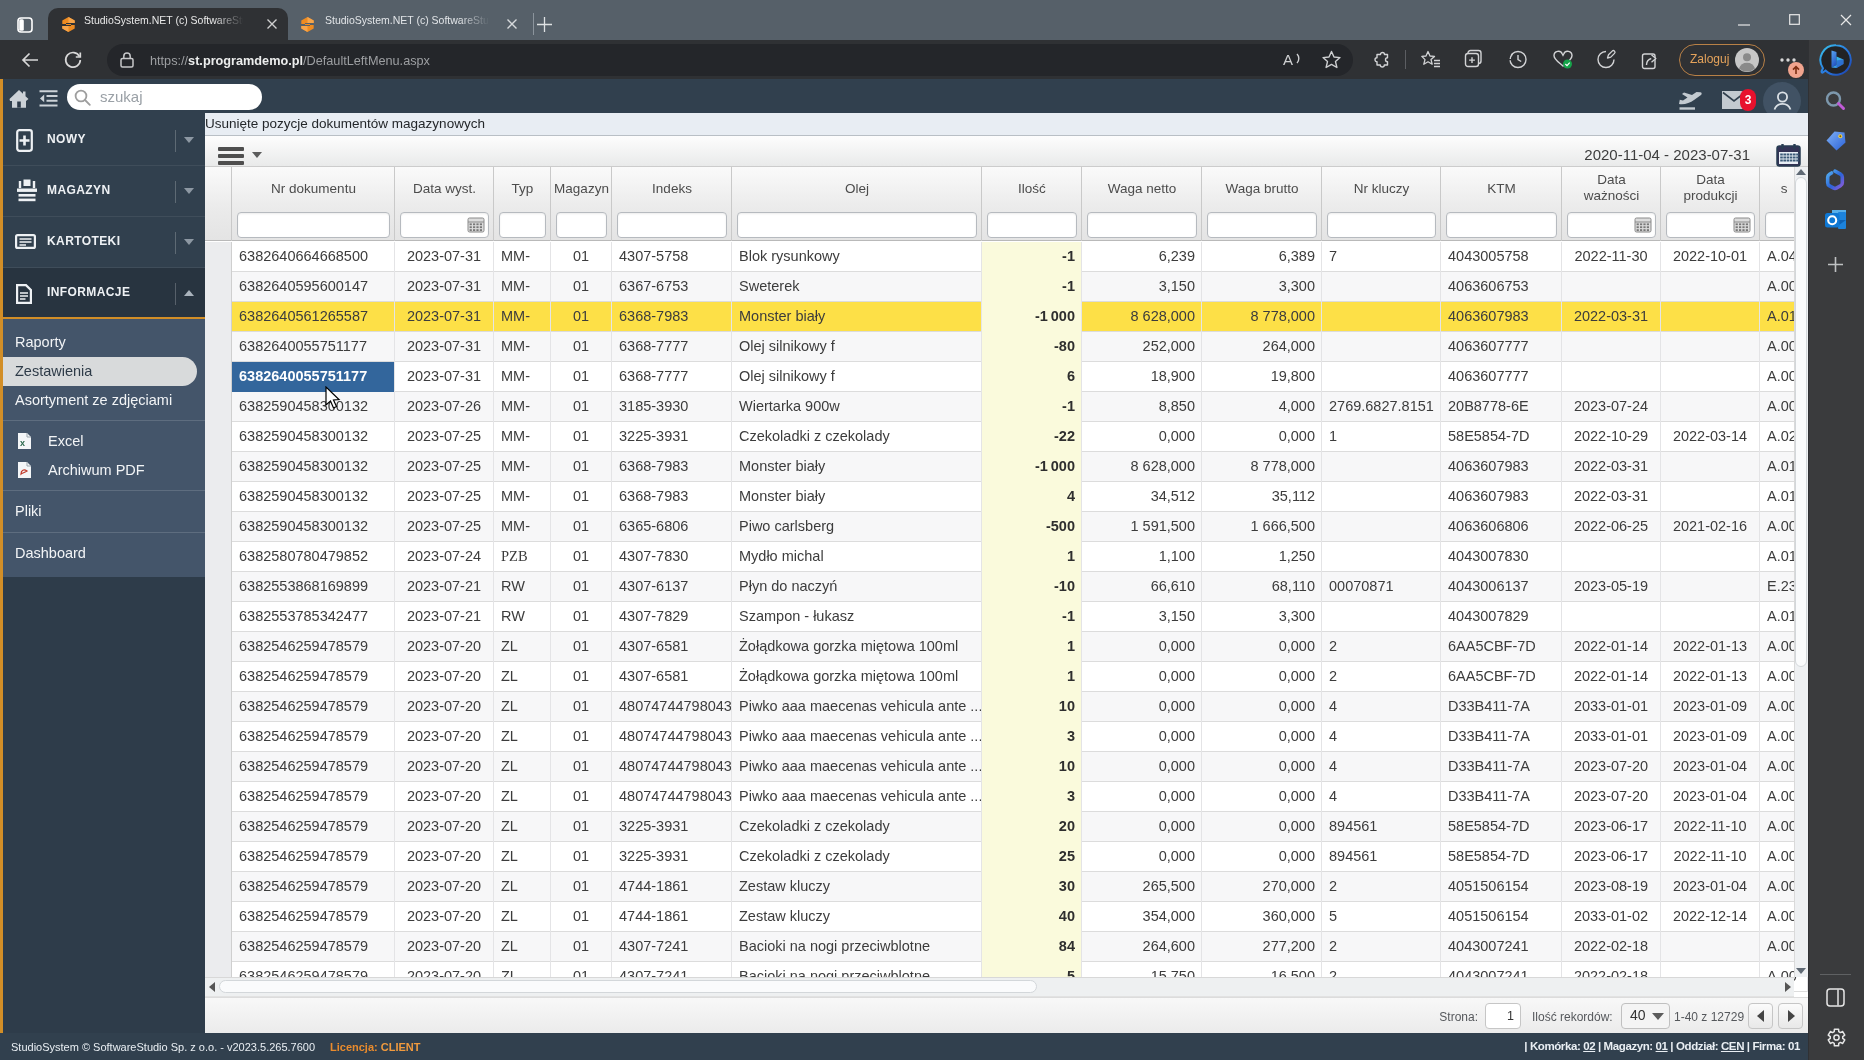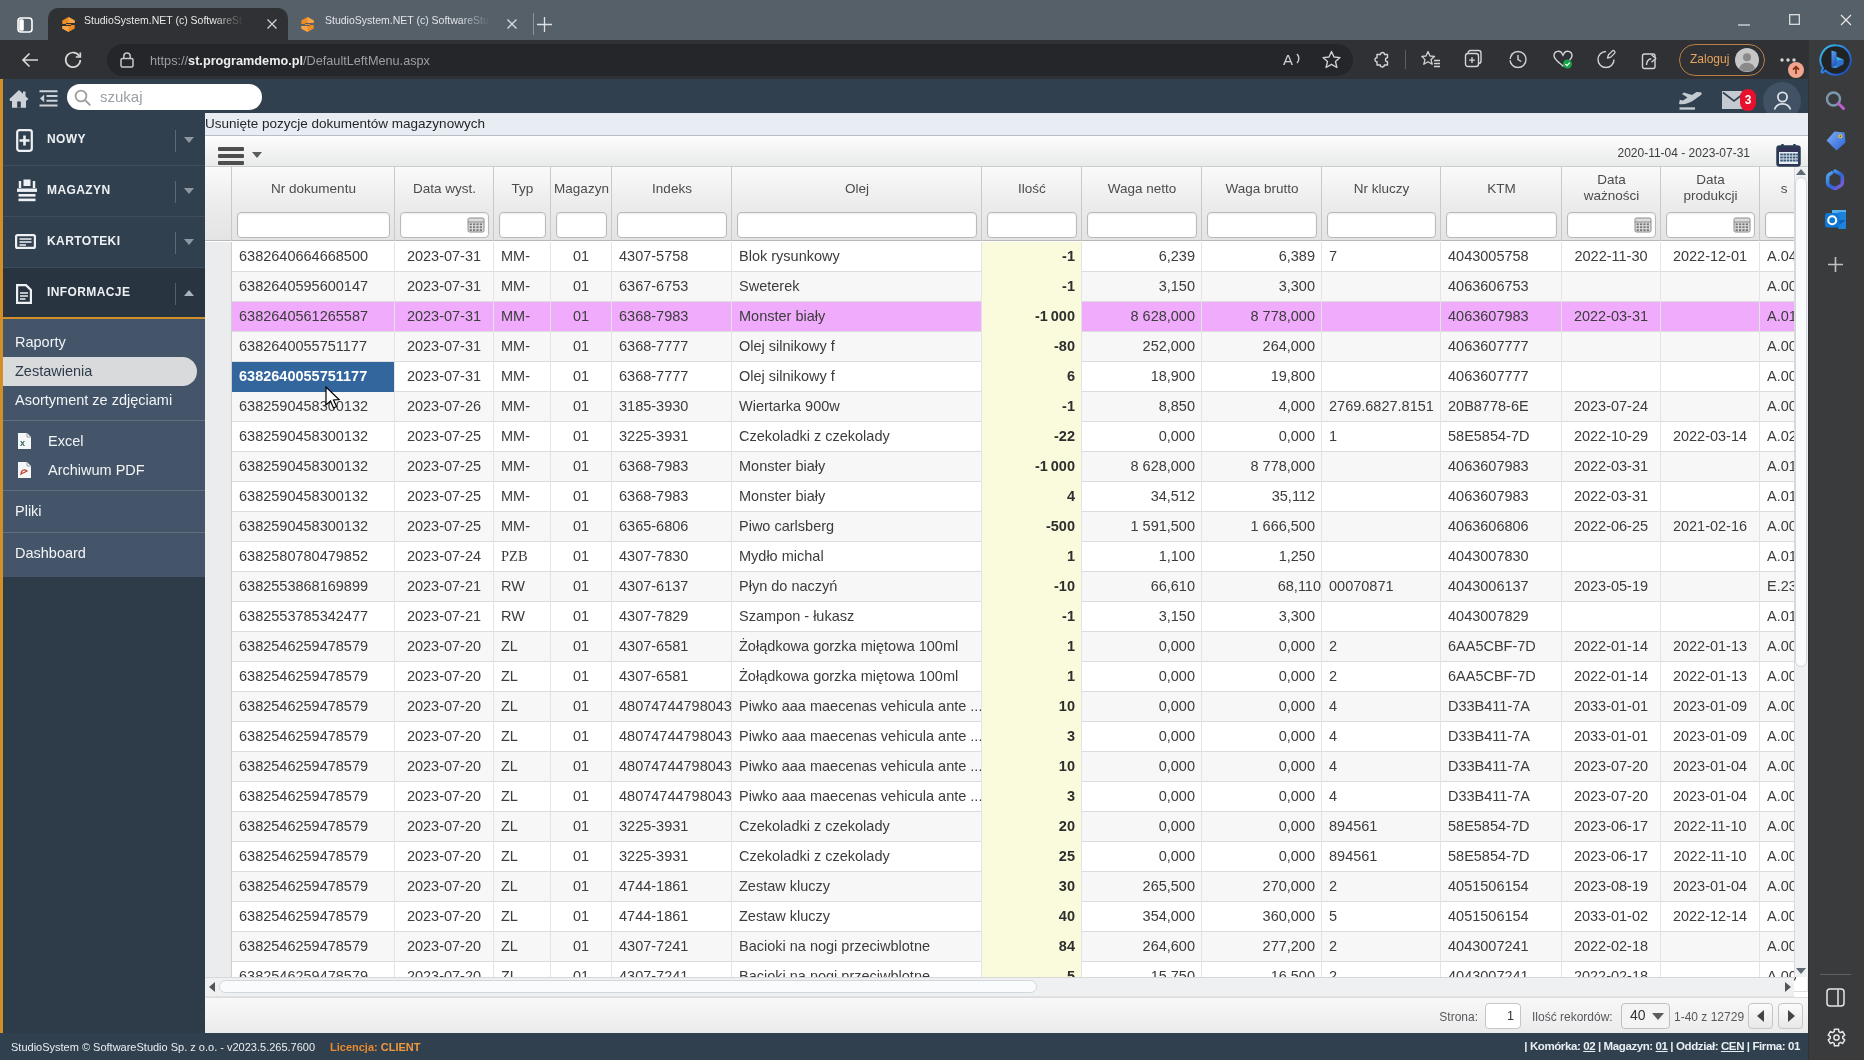--- a/index.html
+++ b/index.html
@@ -314,21 +314,21 @@
 <div class="abs sitem" style="left:15px;top:503px;">Pliki</div>
 <div class="abs sdiv" style="top:532px;"></div>
 <div class="abs sitem" style="left:15px;top:545px;">Dashboard</div>
 <div class="abs" id="content"></div>
 <div class="abs" id="titlebar"><span style="margin-left:0;">Usunięte pozycje dokumentów magazynowych</span></div>
 <div class="abs" id="toolbar"></div>
 <div class="abs" style="left:218px;top:147px;width:26px;height:4px;background:#4e4e4e;border-radius:1px;"></div>
 <div class="abs" style="left:218px;top:154px;width:26px;height:4px;background:#4e4e4e;border-radius:1px;"></div>
 <div class="abs" style="left:218px;top:161px;width:26px;height:4px;background:#4e4e4e;border-radius:1px;"></div>
 <div class="abs tri" style="left:252px;top:152px;border-left:5px solid transparent;border-right:5px solid transparent;border-top:6px solid #5c5c5c;"></div>
-<div class="abs" style="left:1450px;top:146px;width:300px;text-align:right;font-size:12px;color:#3d3d3d;">2020-11-04 - 2023-07-31</div>
+<div class="abs" style="left:1450px;top:146px;width:300px;text-align:right;font-size:15px;color:#3d3d3d;">2020-11-04 - 2023-07-31</div>
 <svg class="abs" style="left:1776px;top:143px;" width="25" height="24" viewBox="0 0 25 24" xmlns="http://www.w3.org/2000/svg">
     <rect x="1" y="3" width="23" height="20" rx="2.5" fill="#335" stroke="#283d52" stroke-width="1.5"></rect>
     <rect x="3" y="9" width="19" height="12" fill="#e8eef5"></rect>
     <path d="M6.5 1 L6.5 6 M18.5 1 L18.5 6" stroke="#283d52" stroke-width="2.4"></path>
     <g fill="#3b5a78">
       <rect x="4.2" y="10.5" width="2.6" height="2"></rect>
       <rect x="7.4" y="10.5" width="2.6" height="2"></rect>
       <rect x="10.6" y="10.5" width="2.6" height="2"></rect>
       <rect x="13.8" y="10.5" width="2.6" height="2"></rect>
       <rect x="17" y="10.5" width="2.6" height="2"></rect>
@@ -453,41 +453,41 @@
     <div class="abs cell " style="left:289px;width:57px;padding-left:7px;">MM-</div>
     <div class="abs cell ctr" style="left:346px;width:61px;">01</div>
     <div class="abs cell " style="left:407px;width:120px;padding-left:7px;">4307-5758</div>
     <div class="abs cell " style="left:527px;width:250px;padding-left:7px;">Blok rysunkowy</div>
     <div class="abs cell num bold" style="left:777px;width:100px;padding-right:6px;background:#fafadc;">-1</div>
     <div class="abs cell num" style="left:877px;width:120px;padding-right:6px;">6,239</div>
     <div class="abs cell num" style="left:997px;width:120px;padding-right:6px;">6,389</div>
     <div class="abs cell " style="left:1117px;width:119px;padding-left:7px;">7</div>
     <div class="abs cell " style="left:1236px;width:121px;padding-left:7px;">4043005758</div>
     <div class="abs cell ctr" style="left:1357px;width:99px;">2022-11-30</div>
-    <div class="abs cell ctr" style="left:1456px;width:99px;">2022-12-01</div>
+    <div class="abs cell ctr" style="left:1456px;width:99px;">2022-10-01</div>
     <div class="abs cell " style="left:1555px;width:48px;padding-left:7px;">A.04</div>
   </div>
 <div class="abs grow" style="top:272px;background:#f7f7f8;border-bottom:1px solid #dcdcdc;">
     <div class="abs cell" style="left:0;width:27px;background:#ebecee;border-right:1px solid #cfcfcf;"></div>
     <div class="abs cell " style="left:27px;width:163px;padding-left:7px;">6382640595600147</div>
     <div class="abs cell ctr" style="left:190px;width:99px;">2023-07-31</div>
     <div class="abs cell " style="left:289px;width:57px;padding-left:7px;">MM-</div>
     <div class="abs cell ctr" style="left:346px;width:61px;">01</div>
     <div class="abs cell " style="left:407px;width:120px;padding-left:7px;">6367-6753</div>
     <div class="abs cell " style="left:527px;width:250px;padding-left:7px;">Sweterek</div>
     <div class="abs cell num bold" style="left:777px;width:100px;padding-right:6px;background:#fafadc;">-1</div>
     <div class="abs cell num" style="left:877px;width:120px;padding-right:6px;">3,150</div>
     <div class="abs cell num" style="left:997px;width:120px;padding-right:6px;">3,300</div>
     <div class="abs cell " style="left:1117px;width:119px;padding-left:7px;"></div>
     <div class="abs cell " style="left:1236px;width:121px;padding-left:7px;">4063606753</div>
     <div class="abs cell ctr" style="left:1357px;width:99px;"></div>
     <div class="abs cell ctr" style="left:1456px;width:99px;"></div>
     <div class="abs cell " style="left:1555px;width:48px;padding-left:7px;">A.00</div>
   </div>
-<div class="abs grow" style="top:302px;background:#f0abfc;border-bottom:1px solid #dcdcdc;">
+<div class="abs grow" style="top:302px;background:#fde047;border-bottom:1px solid #dcdcdc;">
     <div class="abs cell" style="left:0;width:27px;background:#ebecee;border-right:1px solid #cfcfcf;"></div>
     <div class="abs cell " style="left:27px;width:163px;padding-left:7px;">6382640561265587</div>
     <div class="abs cell ctr" style="left:190px;width:99px;">2023-07-31</div>
     <div class="abs cell " style="left:289px;width:57px;padding-left:7px;">MM-</div>
     <div class="abs cell ctr" style="left:346px;width:61px;">01</div>
     <div class="abs cell " style="left:407px;width:120px;padding-left:7px;">6368-7983</div>
     <div class="abs cell " style="left:527px;width:250px;padding-left:7px;">Monster biały</div>
     <div class="abs cell num bold" style="left:777px;width:100px;padding-right:6px;background:#fafadc;">-1 000</div>
     <div class="abs cell num" style="left:877px;width:120px;padding-right:6px;">8 628,000</div>
     <div class="abs cell num" style="left:997px;width:120px;padding-right:6px;">8 778,000</div>
@@ -636,21 +636,21 @@
 <div class="abs grow" style="top:572px;background:#f7f7f8;border-bottom:1px solid #dcdcdc;">
     <div class="abs cell" style="left:0;width:27px;background:#ebecee;border-right:1px solid #cfcfcf;"></div>
     <div class="abs cell " style="left:27px;width:163px;padding-left:7px;">6382553868169899</div>
     <div class="abs cell ctr" style="left:190px;width:99px;">2023-07-21</div>
     <div class="abs cell " style="left:289px;width:57px;padding-left:7px;">RW</div>
     <div class="abs cell ctr" style="left:346px;width:61px;">01</div>
     <div class="abs cell " style="left:407px;width:120px;padding-left:7px;">4307-6137</div>
     <div class="abs cell " style="left:527px;width:250px;padding-left:7px;">Płyn do naczyń</div>
     <div class="abs cell num bold" style="left:777px;width:100px;padding-right:6px;background:#fafadc;">-10</div>
     <div class="abs cell num" style="left:877px;width:120px;padding-right:6px;">66,610</div>
-    <div class="abs cell num" style="left:997px;width:120px;">68,110</div>
+    <div class="abs cell num" style="left:997px;width:120px;padding-right:6px;">68,110</div>
     <div class="abs cell " style="left:1117px;width:119px;padding-left:7px;">00070871</div>
     <div class="abs cell " style="left:1236px;width:121px;padding-left:7px;">4043006137</div>
     <div class="abs cell ctr" style="left:1357px;width:99px;">2023-05-19</div>
     <div class="abs cell ctr" style="left:1456px;width:99px;"></div>
     <div class="abs cell " style="left:1555px;width:48px;padding-left:7px;">E.23.</div>
   </div>
 <div class="abs grow" style="top:602px;background:#ffffff;border-bottom:1px solid #dcdcdc;">
     <div class="abs cell" style="left:0;width:27px;background:#ebecee;border-right:1px solid #cfcfcf;"></div>
     <div class="abs cell " style="left:27px;width:163px;padding-left:7px;">6382553785342477</div>
     <div class="abs cell ctr" style="left:190px;width:99px;">2023-07-21</div>

